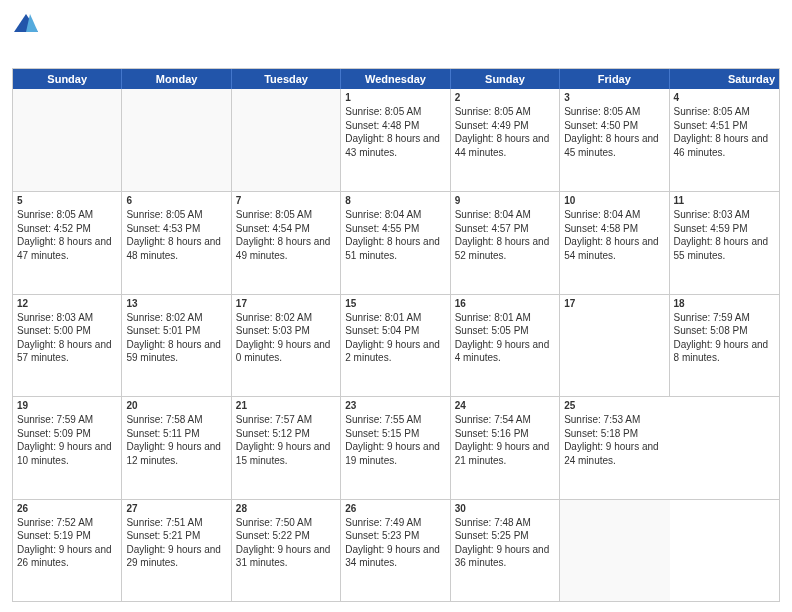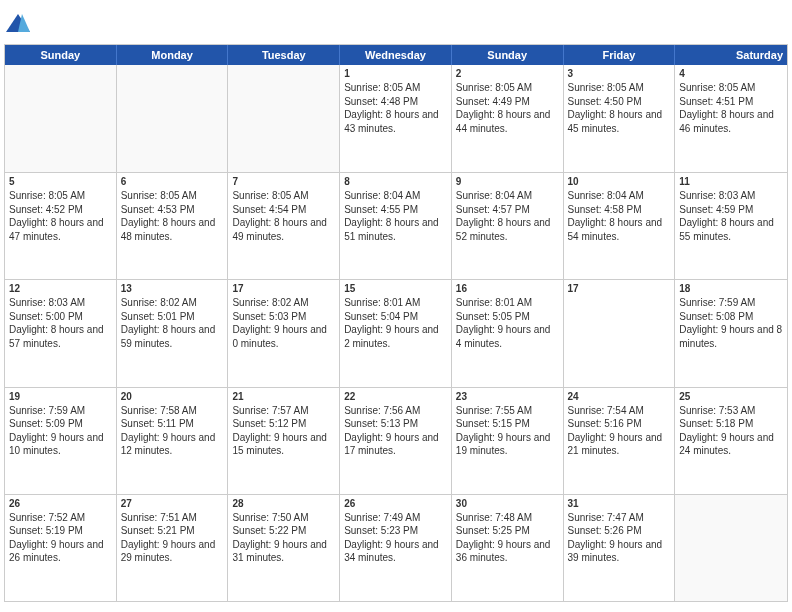--- a/index.html
+++ b/index.html
@@ -6,23 +6,24 @@
     body {
       font-family: Arial, sans-serif;
       background: #fff;
       width: 792px;
       height: 612px;
       overflow: hidden;
     }
     .page {
       width: 792px;
       height: 612px;
-      padding: 10px 4px;
+      padding: 10px 12px;
       display: flex;
       flex-direction: column;
+      gap: 24px;
     }
     .header {
       display: flex;
       justify-content: space-between;
       align-items: flex-start;
       margin-bottom: 6px;
     }
     .logo {
       display: flex;
       align-items: center;
@@ -231,24 +232,20 @@
           </div>
           <div class="cal-cell">
             <div class="day-num">20</div>
             <div class="day-info">Sunrise: 7:58 AM<br>Sunset: 5:11 PM<br>Daylight: 9 hours and 12 minutes.</div>
           </div>
           <div class="cal-cell">
             <div class="day-num">21</div>
             <div class="day-info">Sunrise: 7:57 AM<br>Sunset: 5:12 PM<br>Daylight: 9 hours and 15 minutes.</div>
           </div>
           <div class="cal-cell">
-            <div class="day-num">22</div>
-            <div class="day-info">Sunrise: 7:56 AM<br>Sunset: 5:13 PM<br>Daylight: 9 hours and 17 minutes.</div>
-          </div>
-          <div class="cal-cell">
             <div class="day-num">23</div>
             <div class="day-info">Sunrise: 7:55 AM<br>Sunset: 5:15 PM<br>Daylight: 9 hours and 19 minutes.</div>
           </div>
           <div class="cal-cell">
             <div class="day-num">24</div>
             <div class="day-info">Sunrise: 7:54 AM<br>Sunset: 5:16 PM<br>Daylight: 9 hours and 21 minutes.</div>
           </div>
           <div class="cal-cell">
             <div class="day-num">25</div>
             <div class="day-info">Sunrise: 7:53 AM<br>Sunset: 5:18 PM<br>Daylight: 9 hours and 24 minutes.</div>
@@ -267,22 +264,18 @@
             <div class="day-num">28</div>
             <div class="day-info">Sunrise: 7:50 AM<br>Sunset: 5:22 PM<br>Daylight: 9 hours and 31 minutes.</div>
           </div>
           <div class="cal-cell">
             <div class="day-num">26</div>
             <div class="day-info">Sunrise: 7:49 AM<br>Sunset: 5:23 PM<br>Daylight: 9 hours and 34 minutes.</div>
           </div>
           <div class="cal-cell">
             <div class="day-num">30</div>
             <div class="day-info">Sunrise: 7:48 AM<br>Sunset: 5:25 PM<br>Daylight: 9 hours and 36 minutes.</div>
-          </div>
-          <div class="cal-cell">
-            <div class="day-num">31</div>
-            <div class="day-info">Sunrise: 7:47 AM<br>Sunset: 5:26 PM<br>Daylight: 9 hours and 39 minutes.</div>
           </div>
           <div class="cal-cell empty"></div>
         </div>
       </div>
   </div>
 </div>
 
 </body></html>

